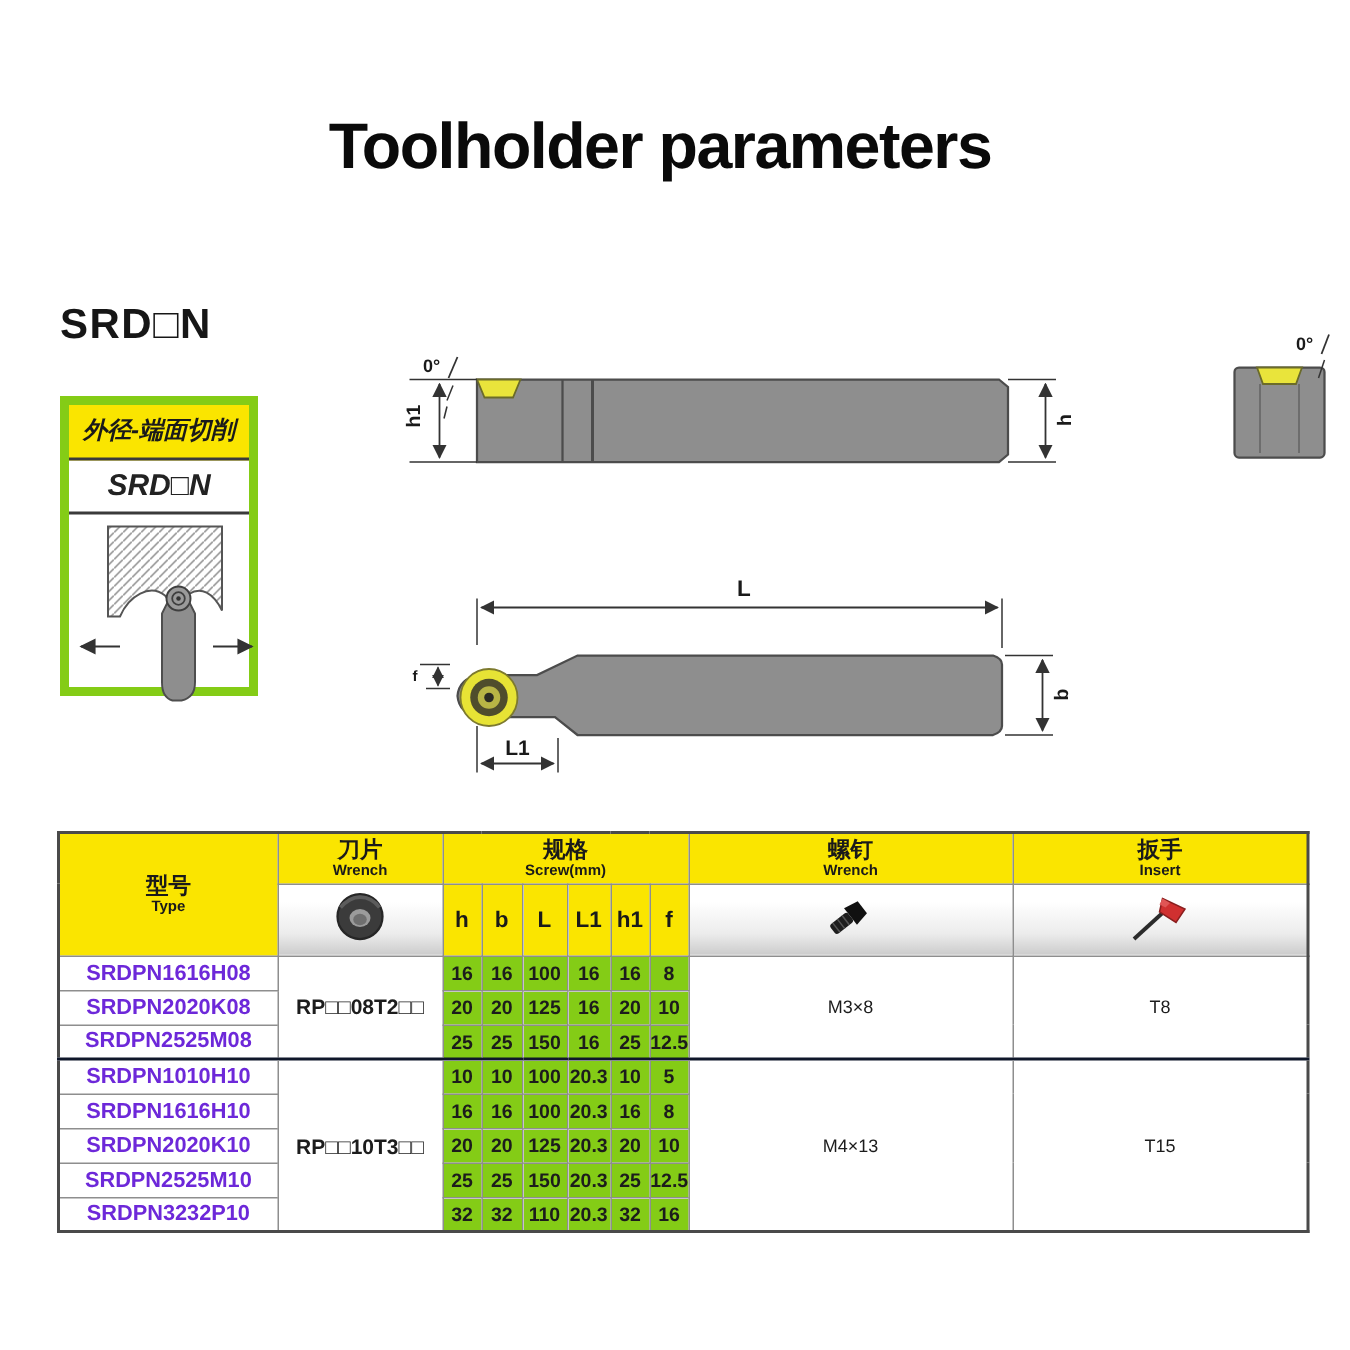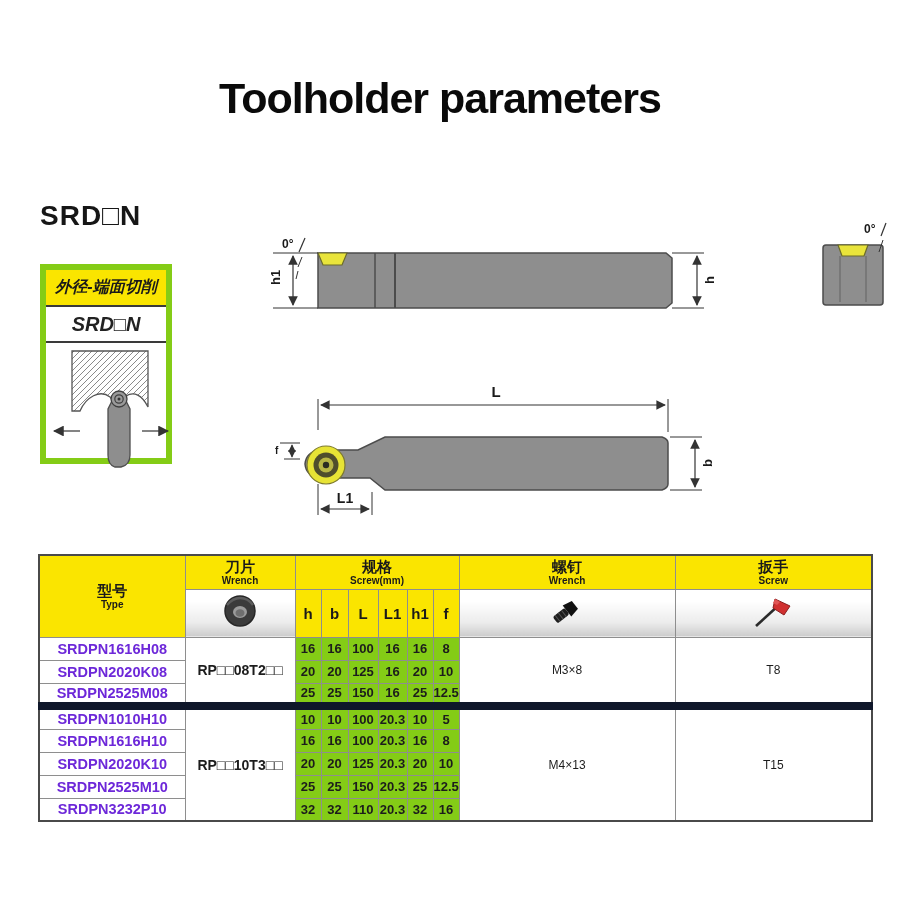--- a/index.html
+++ b/index.html
@@ -35,21 +35,21 @@
   .hdr-cell { text-align:center; vertical-align:middle; }
   .size-letter { font-size:15px; font-weight:700; color:#1a1a1a; text-align:center; }
   .img-cell { background:linear-gradient(180deg,#ffffff 25%,#ececec 70%,#cccccc 100%); text-align:center; vertical-align:middle; }
   tr.h-row1 { height:34px; }
   tr.h-row2 { height:48px; }
   tr.body-row { height:23px; }
   td.type-cell { font-size:14.5px; font-weight:700; color:#6d28d9; text-align:center; background:#fff; }
   td.num-cell { font-size:13px; font-weight:700; color:#1c1c1c; text-align:center; background:#84cc16; }
   td.insert-cell { font-size:14px; font-weight:700; color:#1c1c1c; text-align:center; background:#fff;margin-left:28px; }
   td.screw-cell, td.wrench-cell { font-size:12px; font-weight:500; color:#1c1c1c; text-align:center; background:#fff; }
-  tr.group-start td { border-top:8px solid #0f172a; }
+  tr.group-start td { border-top:2px solid #0f172a; }
 </style>
 </head>
 <body>
 
 <div id="stage">
 
   <div class="page-title">Toolholder parameters</div>
 
   <div class="model-heading">SRD□N</div>
 
@@ -177,21 +177,21 @@
           <th class="yellow hdr-cell" colspan="6">
             <div class="hdr-cn">规格</div>
             <div class="hdr-en">Screw(mm)</div>
           </th>
           <th class="yellow hdr-cell">
             <div class="hdr-cn">螺钉</div>
             <div class="hdr-en">Wrench</div>
           </th>
           <th class="yellow hdr-cell">
             <div class="hdr-cn">扳手</div>
-            <div class="hdr-en">Screw</div>
+            <div class="hdr-en">Insert</div>
           </th>
         </tr>
         <tr class="h-row2">
           <th class="img-cell">
             <svg width="44" height="38" viewBox="0 0 44 38">
               <circle cx="22" cy="19" r="15" fill="#3b3b3b" stroke="#262626" stroke-width="1.5"></circle>
               <path d="M9,13 Q15,6 22,6 Q30,6 35,13" fill="none" stroke="#5c5c5c" stroke-width="2.5"></path>
               <ellipse cx="22" cy="20" rx="7" ry="6" fill="#9b9b9b"></ellipse>
               <ellipse cx="22" cy="21" rx="4.5" ry="3.8" fill="#6f6f6f"></ellipse>
             </svg>

